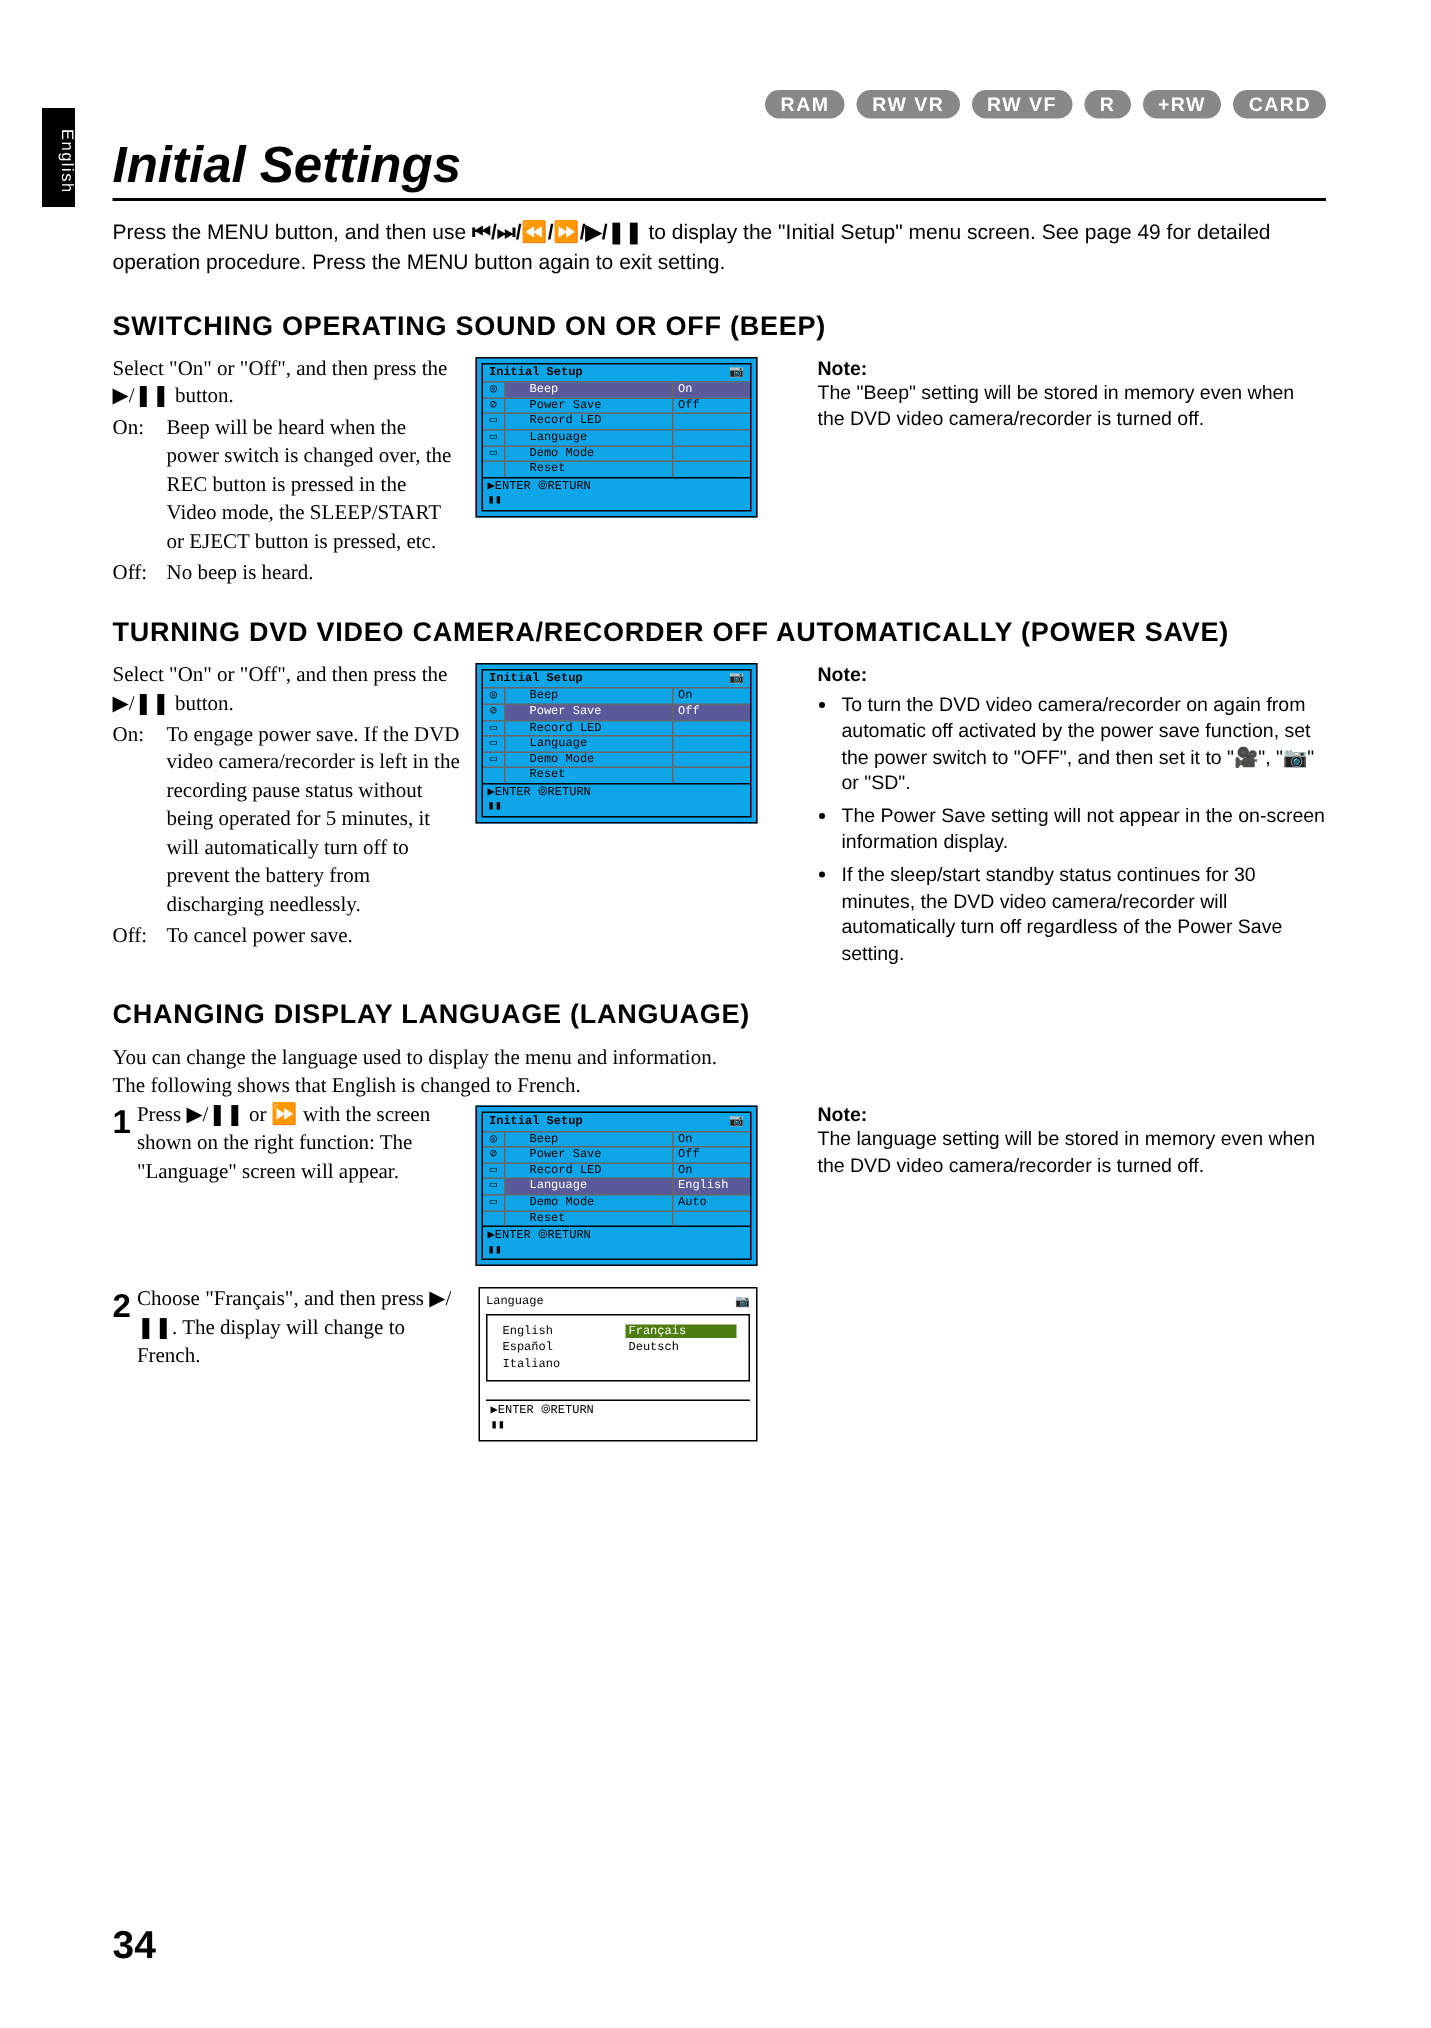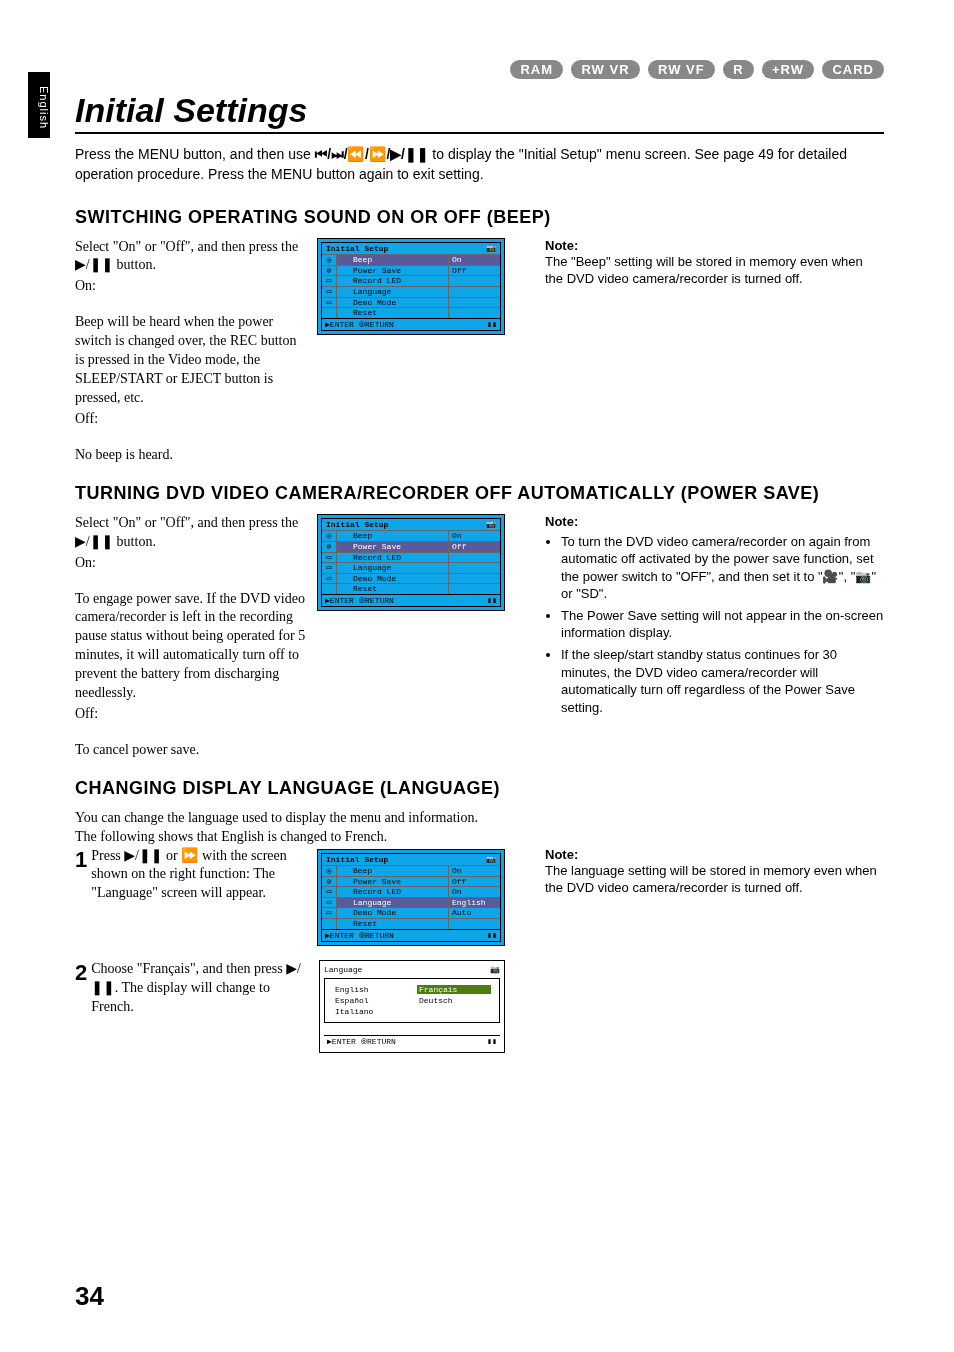--- a/index.html
+++ b/index.html
@@ -82,21 +82,20 @@
     line-height: 1.35;
   }
   .def-list {
     font-family: "Book Antiqua", Georgia, serif;
     font-size: 14px;
     line-height: 1.35;
   }
   .def-row {
     display: flex;
     margin-top: 2px;
-    flex-direction: column;
   }
   .def-label {
     width: 36px;
     flex: 0 0 36px;
   }
   .def-body {
     flex: 1;
   }
   .note-head {
     font-weight: bold;
@@ -158,21 +157,21 @@
   }
   .osd-row { display:flex; border-top:1px solid #666; }
   .osd-icon {
     width:14px; border-right:1px solid #666; text-align:center;
   }
   .osd-label { flex:1; padding:0 16px; }
   .osd-val { width:45px; padding:0 3px; border-left:1px solid #666;}
   .osd-hl .osd-label, .osd-hl .osd-val { background:#5a5a9a; color:#fff; }
   .osd-sel { background:#4d7c0f; color:#fff; }
   .osd-foot {
-    border-top:1px solid #000; padding:1px 3px; display:flex; justify-content:space-between;
+    border-top:1px solid #000; padding:1px 3px; display:flex; justify-content:space-between;flex-direction:column;
   }
   .osd-lang {
     width:186px; border:1px solid #000; font-family:"Courier New",monospace; font-size:8px; background:#fff;
     padding:4px; box-sizing:border-box;
   }
   .osd-lang .lang-box {
     border:1px solid #000; padding:6px 8px; margin-top:4px;
     display:grid; grid-template-columns:1fr 1fr; gap:2px 10px;
   }
   .lang-item { padding:0 2px;}

